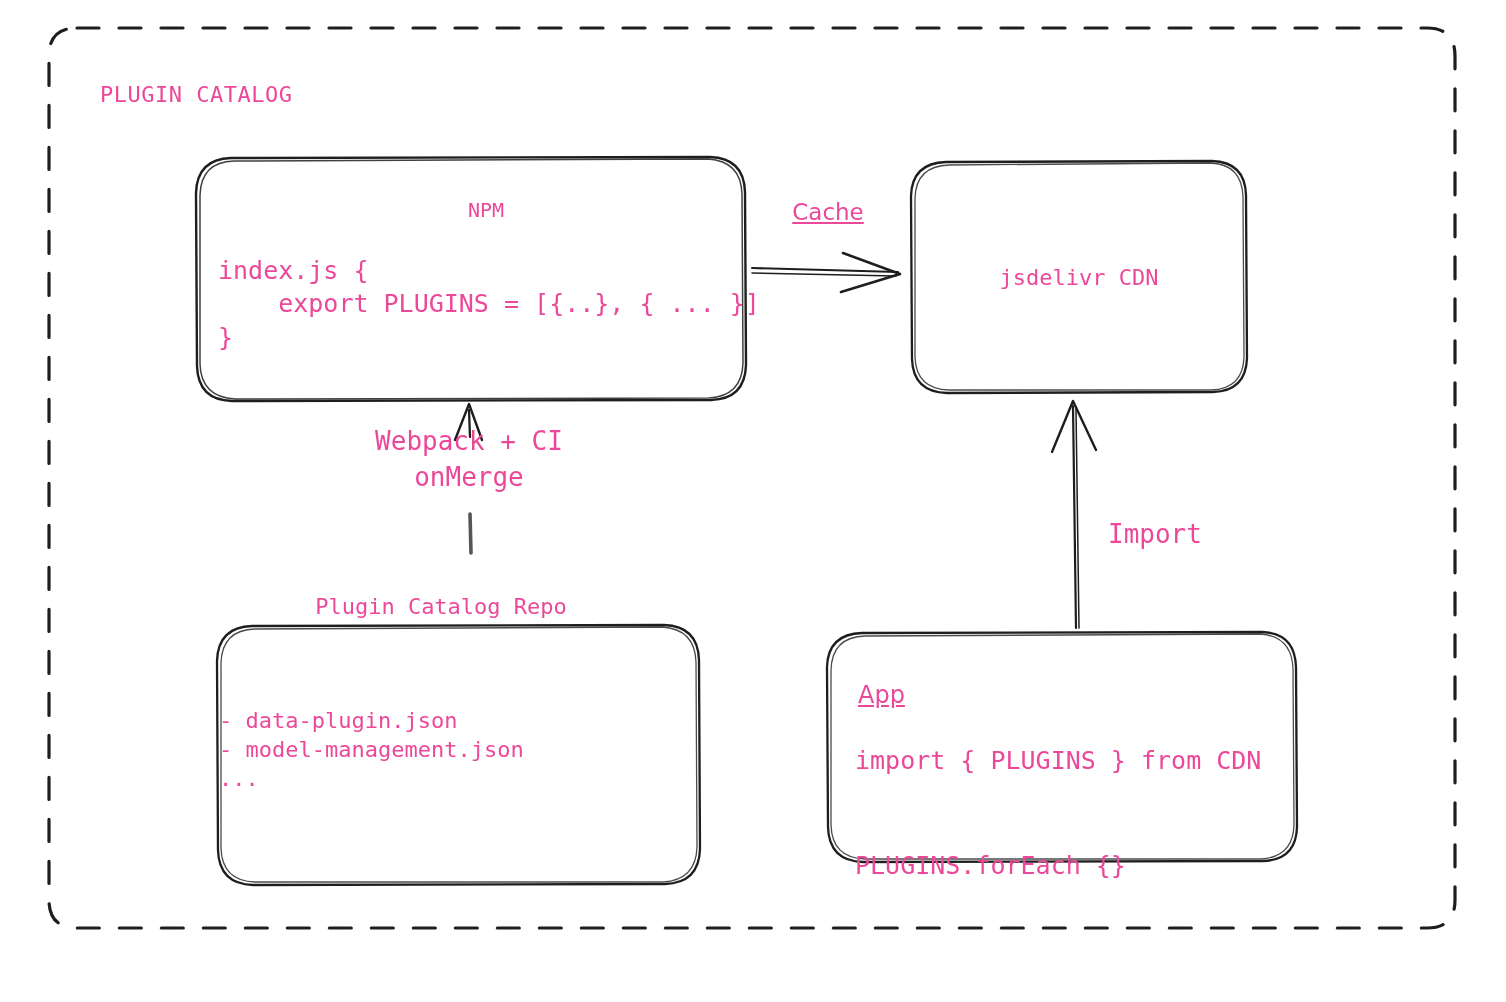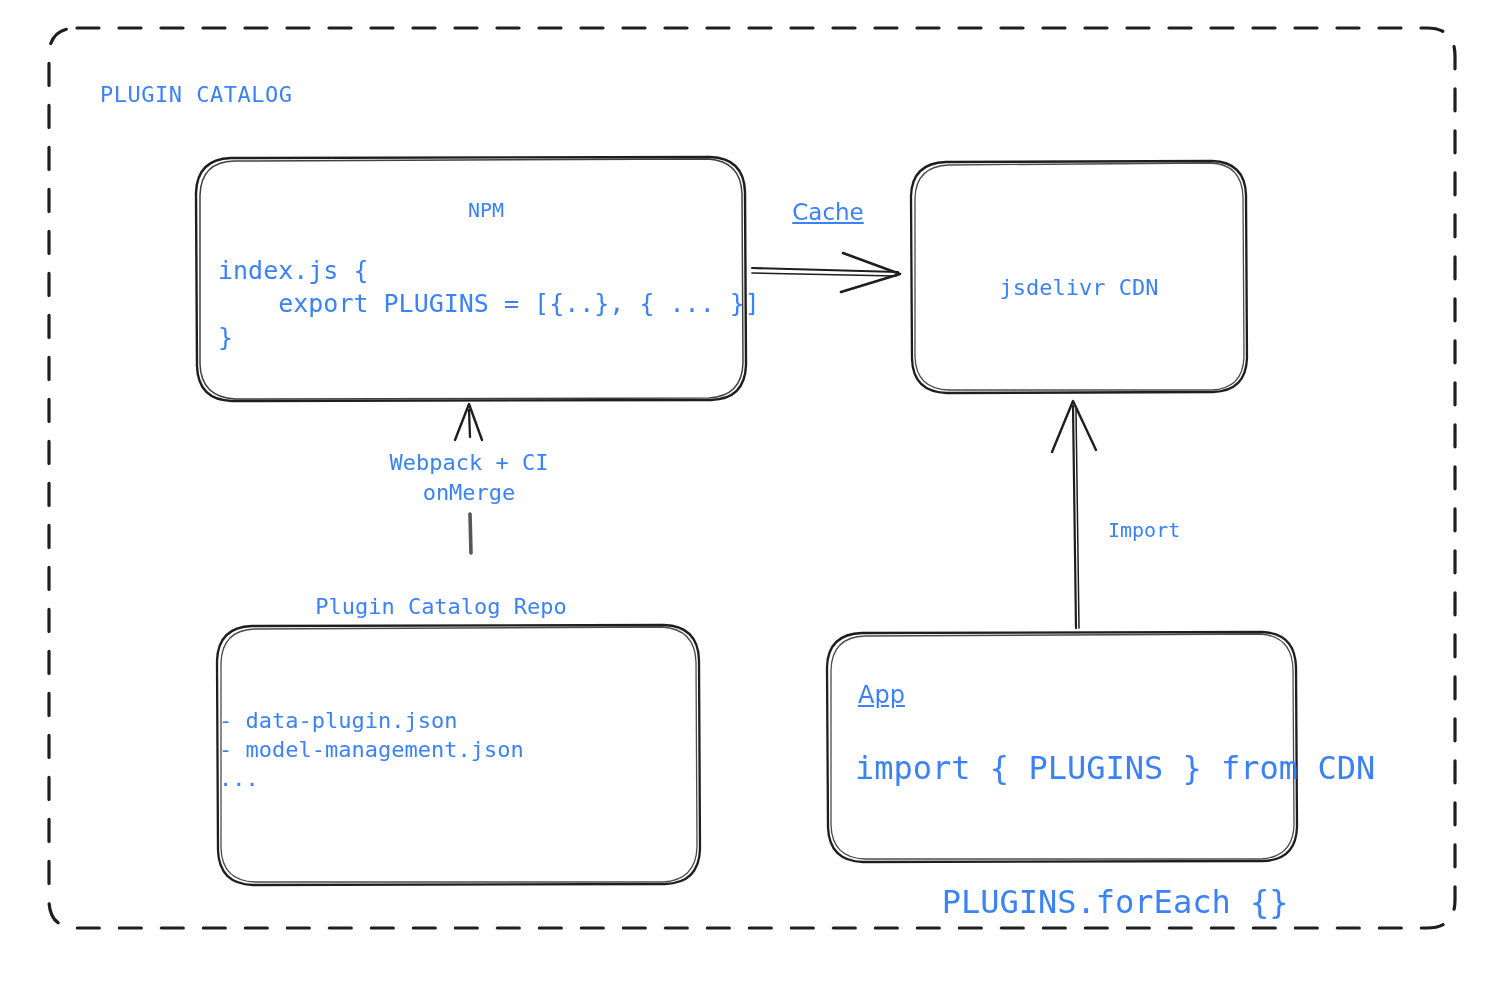--- a/index.html
+++ b/index.html
@@ -18,38 +18,38 @@
   #canvas {
     position: absolute;
     left: 0;
     top: 0;
     width: 1506px;
     height: 1002px;
   }
   .lbl {
     position: absolute;
     white-space: pre;
-    color: #3b82f6;
+    color: #ec4899;
     line-height: 1.28;
   }
   .mono  { font-family: "DejaVu Sans Mono", monospace; }
   .sans  { font-family: "DejaVu Sans", sans-serif; text-decoration: underline; }
   .ctr   { text-align: center; transform: translateX(-50%); }
 
   #frame-title    { left: 100px;  top: 81px;  font-size: 22px; letter-spacing: .5px; }
   #npm-title      { left: 486px;  top: 198px; font-size: 20px; }
   #npm-code       { left: 218px;  top: 254px; font-size: 25px; line-height: 1.33; }
-  #cdn-title      { left: 1079px; top: 274px; font-size: 22px; }
+  #cdn-title      { left: 1079px; top: 264px; font-size: 22px; }
   #cache-label    { left: 828px;  top: 198px; font-size: 23px; }
-  #build-label    { left: 469px;  top: 448px; font-size: 22px; line-height: 1.38; }
+  #build-label    { left: 469px;  top: 424px; font-size: 26px; line-height: 1.38; }
   #repo-title     { left: 441px;  top: 593px; font-size: 22px; text-align: center; }
   #repo-list      { left: 219px;  top: 706px; font-size: 22px; line-height: 1.32; }
-  #import-label   { left: 1108px; top: 518px; font-size: 20px; }
+  #import-label   { left: 1108px; top: 518px; font-size: 26px; }
   #app-title      { left: 858px;  top: 680px; font-size: 24px; }
-  #app-code       { left: 855px;  top: 735px; font-size: 32px; line-height: 2.1; text-align: center; }
+  #app-code       { left: 855px;  top: 735px; font-size: 25px; line-height: 2.1; }
 </style>
 </head>
 <body>
 
 <svg id="canvas" viewBox="0 0 1506 1002" xmlns="http://www.w3.org/2000/svg">
 
   <g>
     <path d="M 77 28 L 1427 28 Q 1455 28 1455 56 L 1455 900 Q 1455 928 1427 928 L 77 928 Q 49 928 49 900 L 49 56 Q 49 28 77 28 Z" fill="none" stroke="#1e1e1e" stroke-width="3.2" stroke-linecap="round" stroke-dasharray="22 20"></path>
   </g>
 

